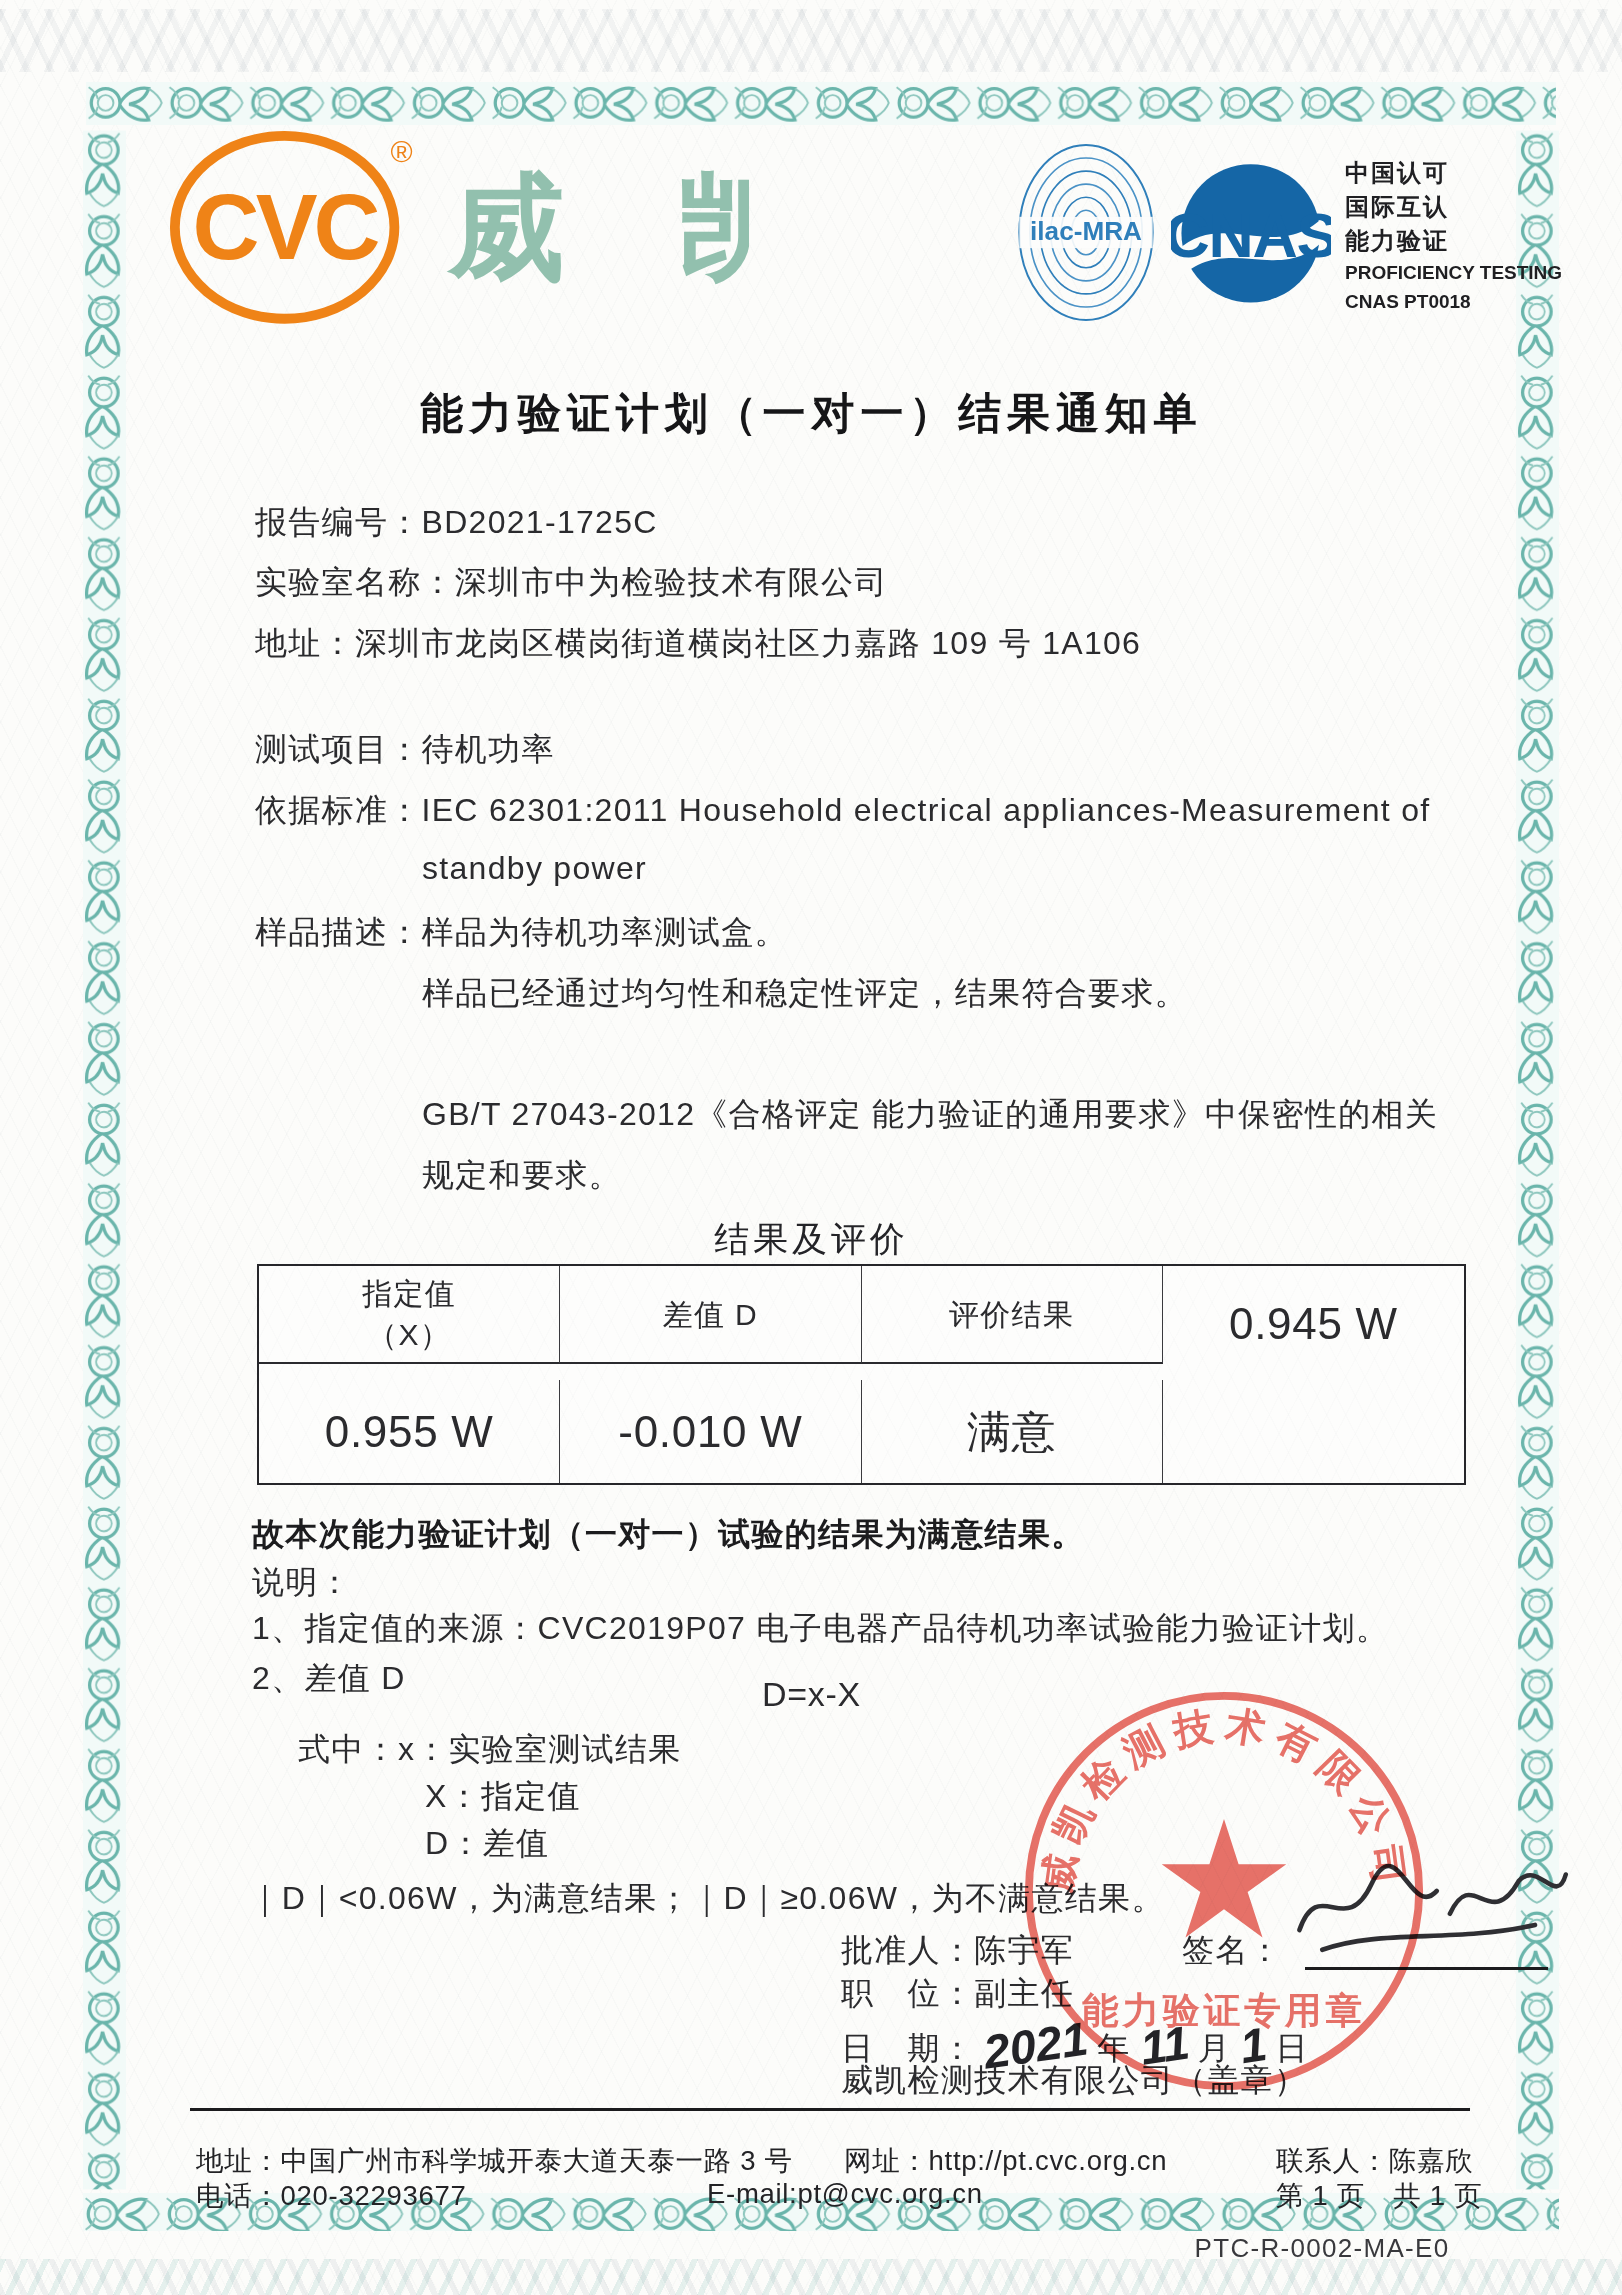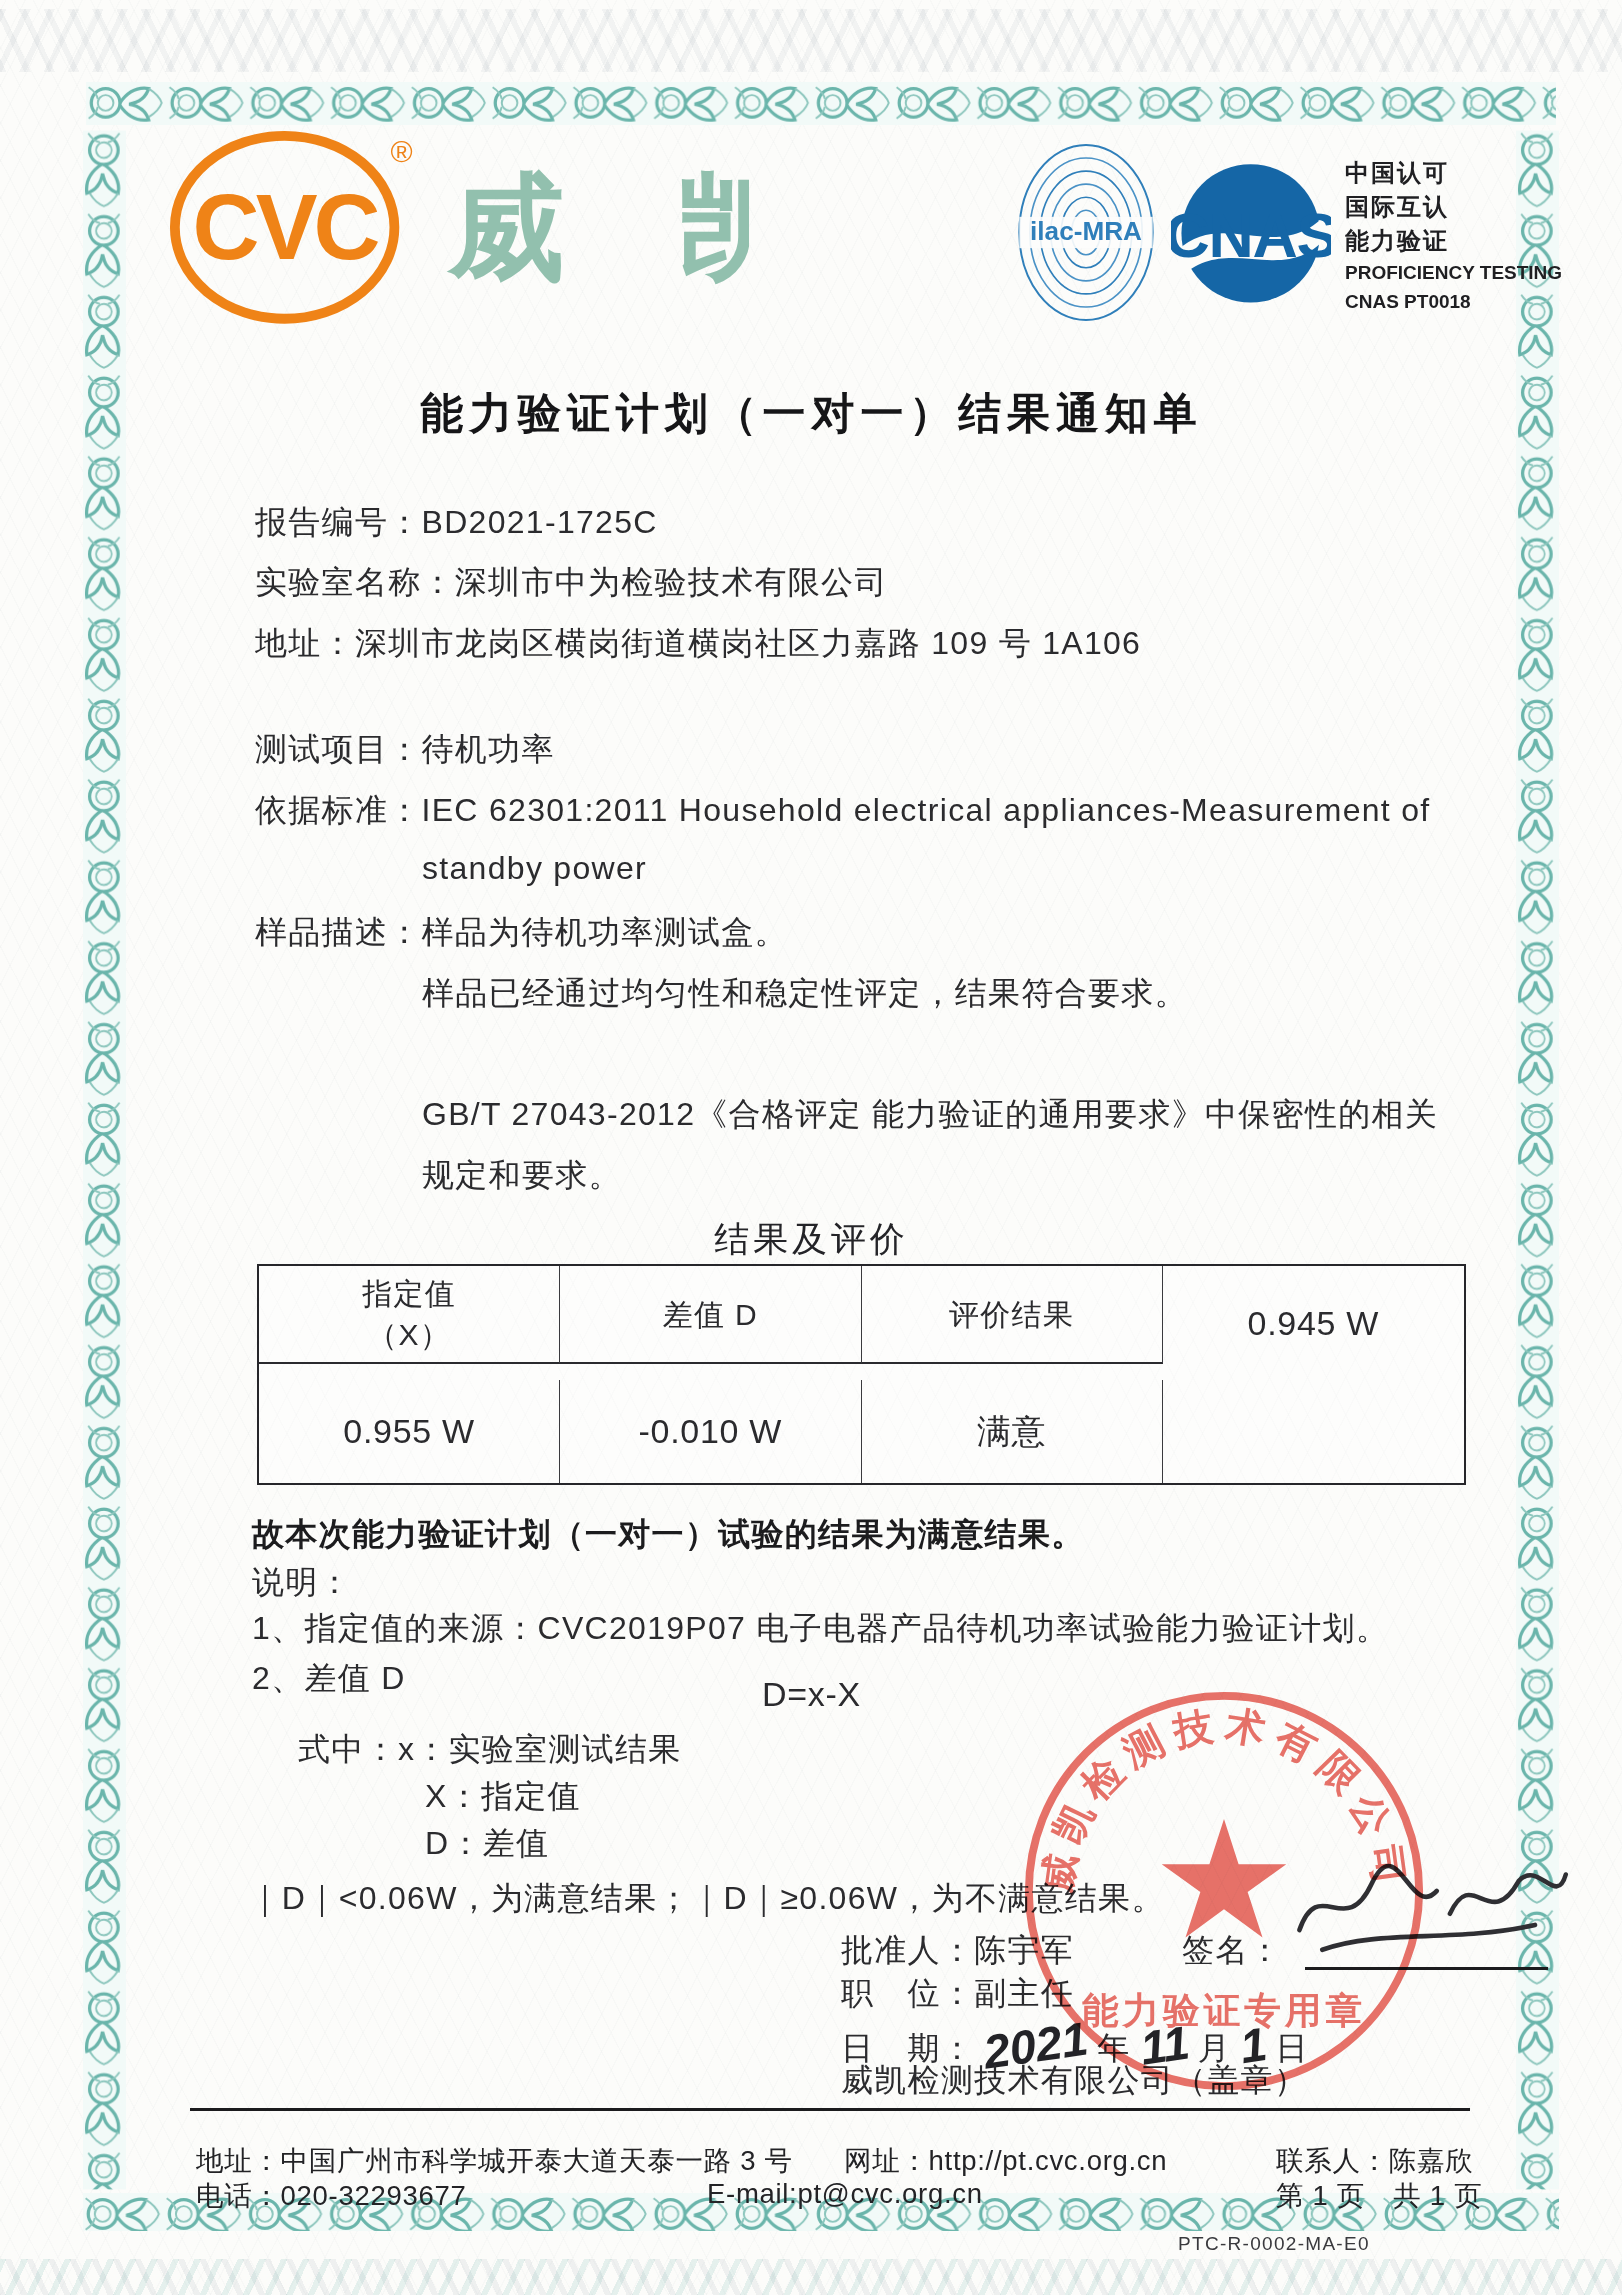--- a/index.html
+++ b/index.html
@@ -26,31 +26,31 @@
   .sec-head{position:absolute;left:0;top:1216px;width:1623px;text-align:center;
             font-size:35px;color:#242428;letter-spacing:3.9px;}
   .results-table{position:absolute;left:257px;top:1264px;width:1205px;
      display:grid;grid-template-columns:1fr 1fr 1fr 1fr;grid-template-rows:98px 119px;
      border:2px solid #26262a;background:rgba(255,255,255,.35);}
   .tcell{display:flex;flex-direction:column;align-items:center;justify-content:center;
      border-right:1.3px solid #3a3a3e;border-bottom:1.3px solid #3a3a3e;
      font-size:30px;color:#2b2b2e;line-height:41px;letter-spacing:1.3px;}
   .tcell:nth-child(4n){border-right:none;}
   .tcell.th{border-bottom:2.6px solid #2a2a2e;}
-  .tcell.td{font-size:34px;border-bottom:none;letter-spacing:0.7px;margin-top:16px;}
+  .tcell.td{font-size:44px;border-bottom:none;letter-spacing:0.7px;margin-top:16px;}
   .bold{font-weight:700;color:#1c1c1e;}
   .formula{position:absolute;left:0;top:1675px;width:1623px;text-align:center;
            font-size:34px;color:#2b2b2e;letter-spacing:0.7px;}
   .hand{display:inline-block;font-style:italic;font-weight:600;font-size:47px;
         transform:rotate(-8deg) translateY(2.6px);margin:0 9.2px;color:#232327;letter-spacing:0;}
   .sign-underline{position:absolute;left:1305px;top:1967px;width:243px;height:2.6px;background:#1c1c1e;}
   .footer-sep{position:absolute;left:190px;top:2108px;width:1280px;height:2.6px;background:#1b1b1d;}
   .fln{position:absolute;white-space:nowrap;font-size:27.5px;color:#232326;letter-spacing:0.7px;margin-top:20px;}
-  .ptc{position:absolute;top:2233px;left:1178px;width:288px;text-align:left;
-       font-size:19px;color:#39393d;letter-spacing:1.3px;}
+  .ptc{position:absolute;top:2233px;left:1178px;width:288px;text-align:center;
+       font-size:26px;color:#39393d;letter-spacing:1.3px;}
   svg text{font-family:"Liberation Sans",sans-serif;}
 </style>
 </head>
 <body>
 
 <div class="page">
 
   <svg width="0" height="0" style="position:absolute">
     <defs>
       <pattern id="laceH" width="124" height="64" patternUnits="userSpaceOnUse">

